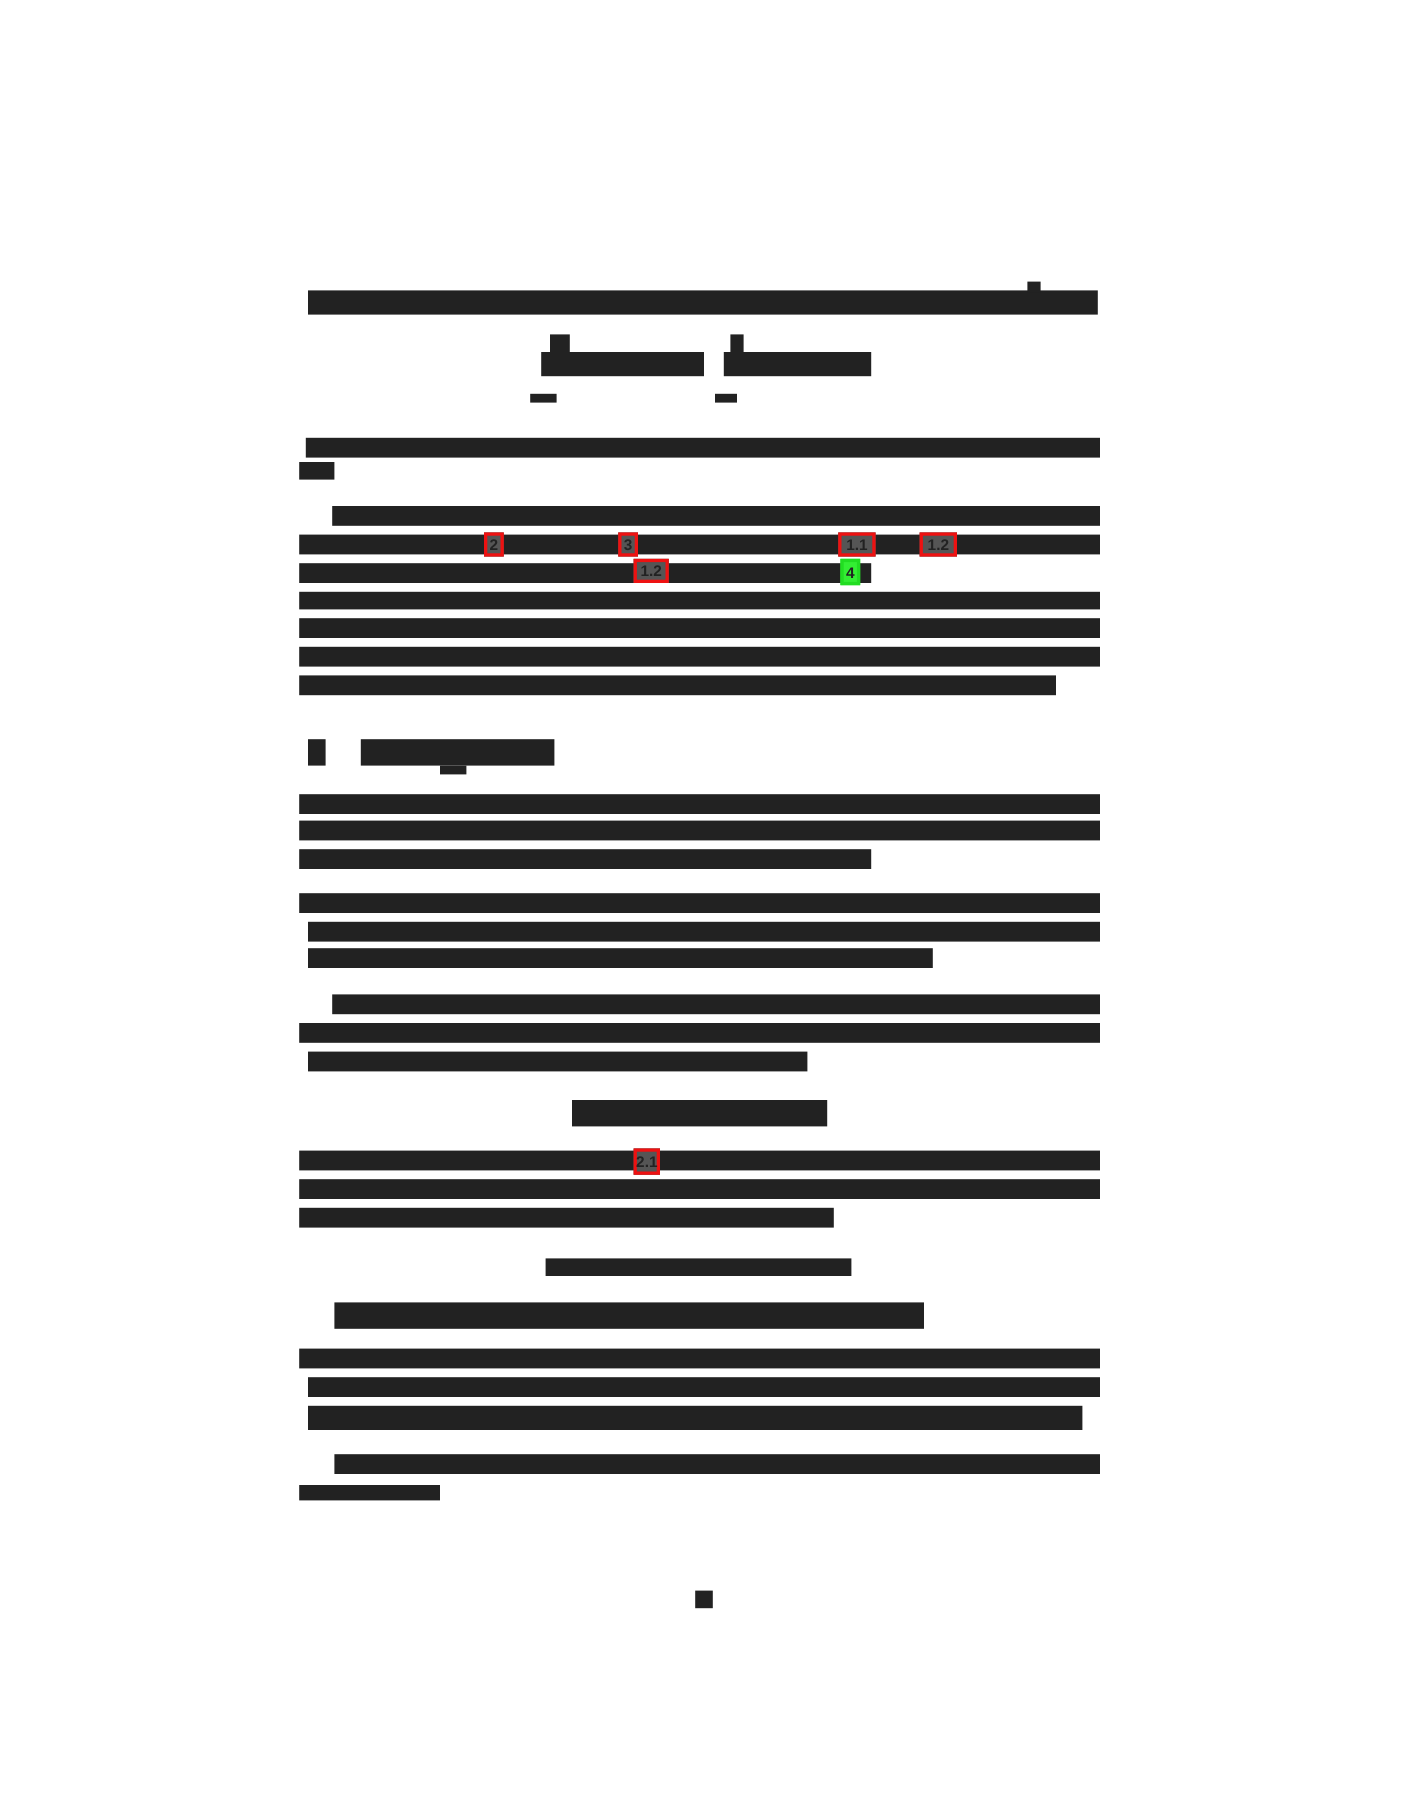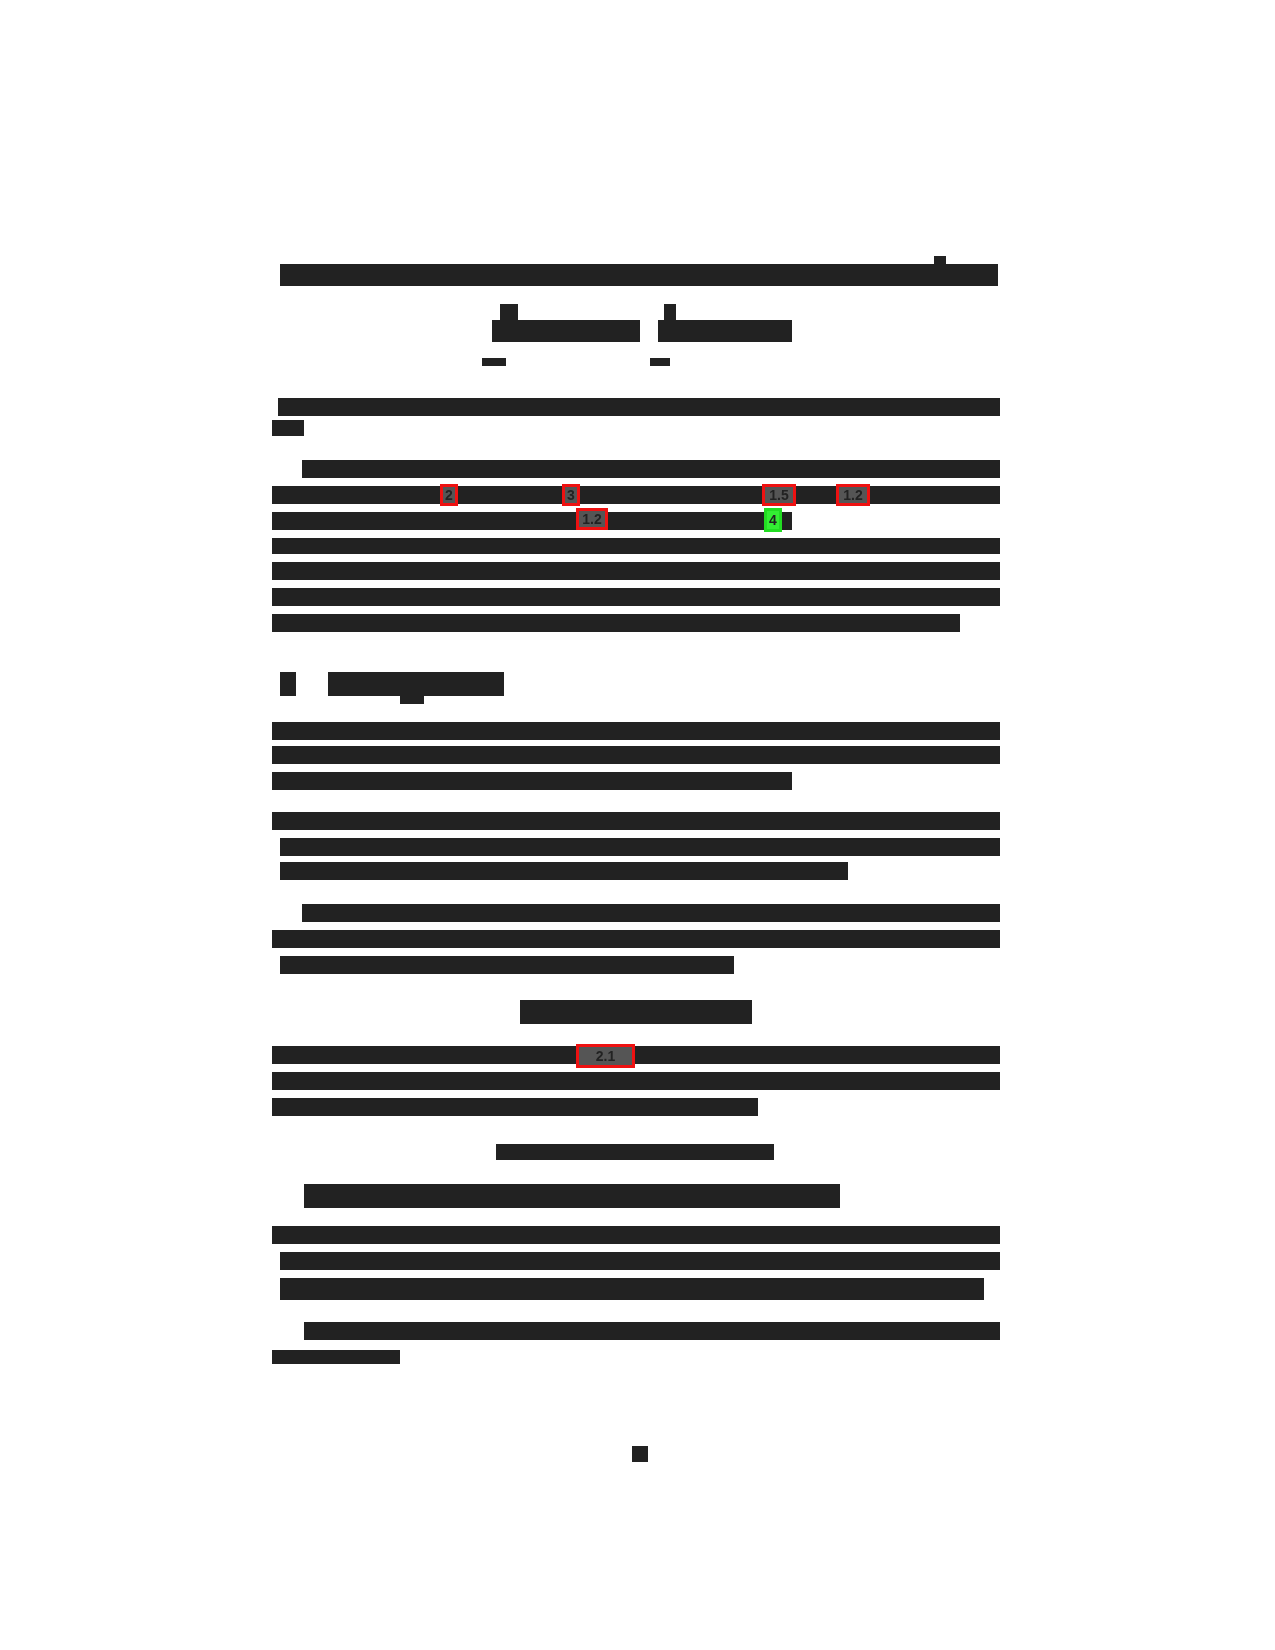--- a/index.html
+++ b/index.html
@@ -34,21 +34,21 @@
   <div class="bar" style="left:302px;top:460px;width:698px;height:18px;"></div>
   <div class="bar" style="left:272px;top:486px;width:728px;height:18px;"></div>
   <div class="bar" style="left:272px;top:512px;width:520px;height:18px;"></div>
   <div class="bar" style="left:272px;top:538px;width:728px;height:16px;"></div>
   <div class="bar" style="left:272px;top:562px;width:728px;height:18px;"></div>
   <div class="bar" style="left:272px;top:588px;width:728px;height:18px;"></div>
   <div class="bar" style="left:272px;top:614px;width:688px;height:18px;"></div>
 
   <div class="marker" style="left:440px;top:484px;width:18px;height:22px;">2</div>
   <div class="marker" style="left:562px;top:484px;width:18px;height:22px;">3</div>
-  <div class="marker" style="left:762px;top:484px;width:34px;height:22px;">1.5</div>
+  <div class="marker" style="left:762px;top:484px;width:34px;height:22px;">1.1</div>
   <div class="marker" style="left:836px;top:484px;width:34px;height:22px;">1.2</div>
   <div class="marker" style="left:576px;top:508px;width:32px;height:22px;">1.2</div>
   <div class="marker green" style="left:764px;top:508px;width:18px;height:24px;">4</div>
 
   <div class="bar" style="left:280px;top:672px;width:16px;height:24px;"></div>
   <div class="bar" style="left:328px;top:672px;width:176px;height:24px;"></div>
   <div class="bar" style="left:400px;top:696px;width:24px;height:8px;"></div>
 
   <div class="bar" style="left:272px;top:722px;width:728px;height:18px;"></div>
   <div class="bar" style="left:272px;top:746px;width:728px;height:18px;"></div>
@@ -60,21 +60,21 @@
 
   <div class="bar" style="left:302px;top:904px;width:698px;height:18px;"></div>
   <div class="bar" style="left:272px;top:930px;width:728px;height:18px;"></div>
   <div class="bar" style="left:280px;top:956px;width:454px;height:18px;"></div>
 
   <div class="bar" style="left:520px;top:1000px;width:232px;height:24px;"></div>
 
   <div class="bar" style="left:272px;top:1046px;width:728px;height:18px;"></div>
   <div class="bar" style="left:272px;top:1072px;width:728px;height:18px;"></div>
   <div class="bar" style="left:272px;top:1098px;width:486px;height:18px;"></div>
-  <div class="marker" style="left:576px;top:1044px;width:59px;height:24px;">2.1</div>
+  <div class="marker" style="left:576px;top:1044px;width:24px;height:24px;">2.1</div>
 
   <div class="bar" style="left:496px;top:1144px;width:278px;height:16px;"></div>
 
   <div class="bar" style="left:304px;top:1184px;width:536px;height:24px;"></div>
   <div class="bar" style="left:272px;top:1226px;width:728px;height:18px;"></div>
   <div class="bar" style="left:280px;top:1252px;width:720px;height:18px;"></div>
   <div class="bar" style="left:280px;top:1278px;width:704px;height:22px;"></div>
 
   <div class="bar" style="left:304px;top:1322px;width:696px;height:18px;"></div>
   <div class="bar" style="left:272px;top:1350px;width:128px;height:14px;"></div>

